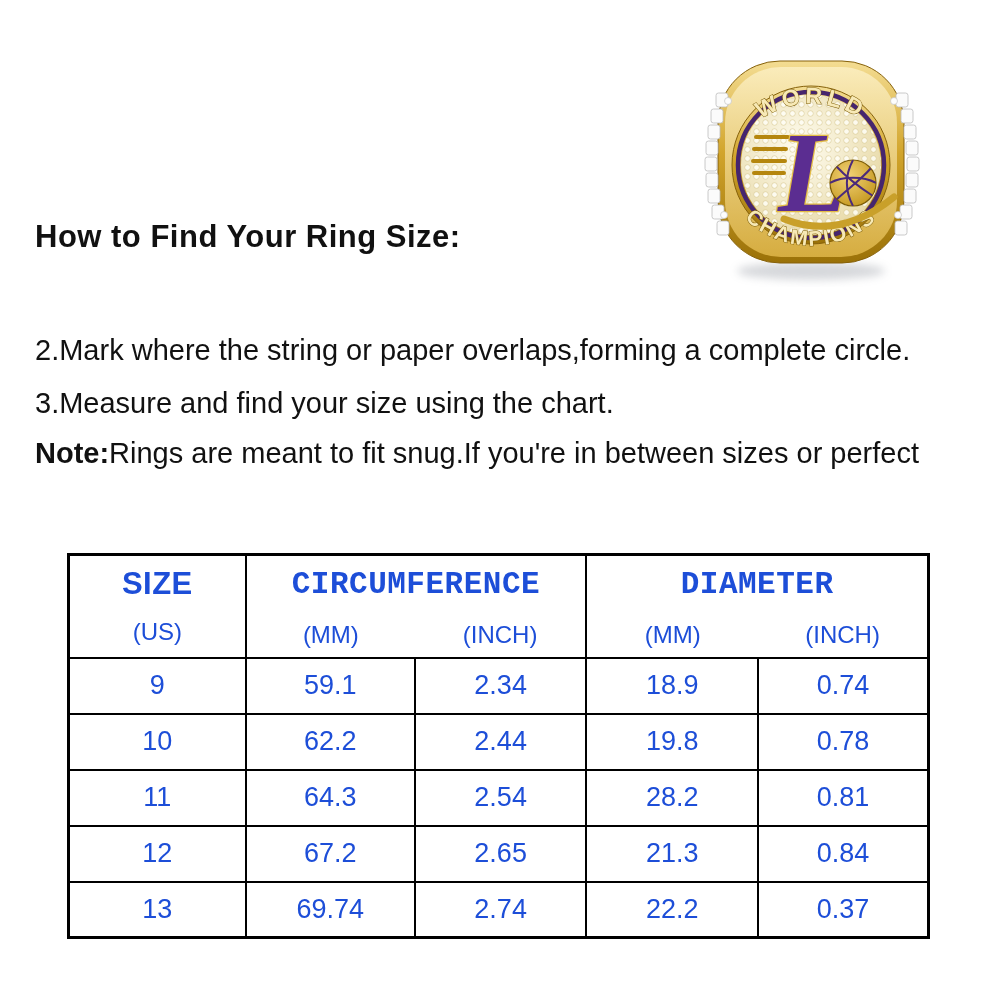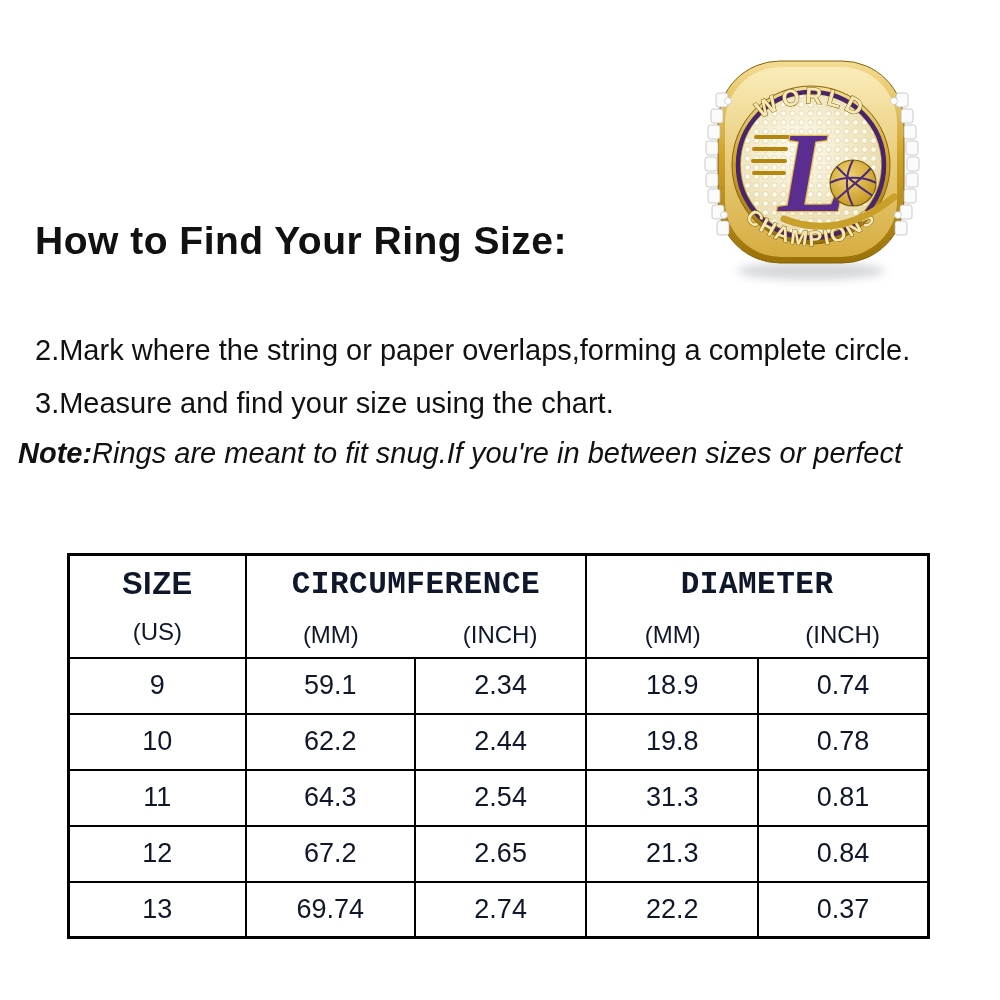--- a/index.html
+++ b/index.html
@@ -4,36 +4,36 @@
 <style>
   html,body { margin:0; padding:0; background:#ffffff; }
   .canvas {
     position:relative; width:1000px; height:1000px; background:#ffffff;
     font-family:"Liberation Sans", sans-serif; color:#111; overflow:hidden;
   }
 
   
   .heading {
     position:absolute; left:35px; top:219px;
-    font-size:39px; font-weight:bold; letter-spacing:0.5px;
+    font-size:31px; font-weight:bold; letter-spacing:0.5px;
   }
   .step { position:absolute; left:35px; font-size:29px; white-space:nowrap; }
   .step.s1 { top:281px; }
   .step.s2 { top:334px; }
   .step.s3 { top:387px; }
-  .note-line1 { position:absolute; left:18px; top:437px; font-size:29px; font-style:italic; white-space:nowrap; }
+  .note-line1 { position:absolute; left:35px; top:437px; font-size:29px; white-space:nowrap; }
   .note-line1 .note-label { font-weight:bold; }
   .note-line2 { position:absolute; left:115px; top:489px; font-size:29px; font-style:italic; white-space:nowrap; }
 
   
   table.size-chart {
     position:absolute; left:67px; top:553px; width:863px;
     border-collapse:collapse; table-layout:fixed;
     border:3px solid #000;
-    text-align:center; color:#0f172a;
+    text-align:center; color:#1d4ed8;
   }
   .size-chart th, .size-chart td { border:2px solid #000; padding:0; }
   .size-chart thead tr.group-row { height:58px; }
   .size-chart thead tr.sub-row   { height:45px; }
   .size-chart tbody tr { height:56px; }
   .th-main { font-size:31px; font-weight:bold; letter-spacing:0.5px; }
   .th-sub  { font-size:24px; font-weight:normal; }
   .size-chart td { font-size:27px; }
   
   .size-stack { display:flex; flex-direction:column; align-items:center; justify-content:center; gap:16px; }
@@ -197,21 +197,21 @@
         <td>10</td>
         <td>62.2</td>
         <td>2.44</td>
         <td>19.8</td>
         <td>0.78</td>
       </tr>
       <tr>
         <td>11</td>
         <td>64.3</td>
         <td>2.54</td>
-        <td>31.3</td>
+        <td>28.2</td>
         <td>0.81</td>
       </tr>
       <tr>
         <td>12</td>
         <td>67.2</td>
         <td>2.65</td>
         <td>21.3</td>
         <td>0.84</td>
       </tr>
       <tr>

